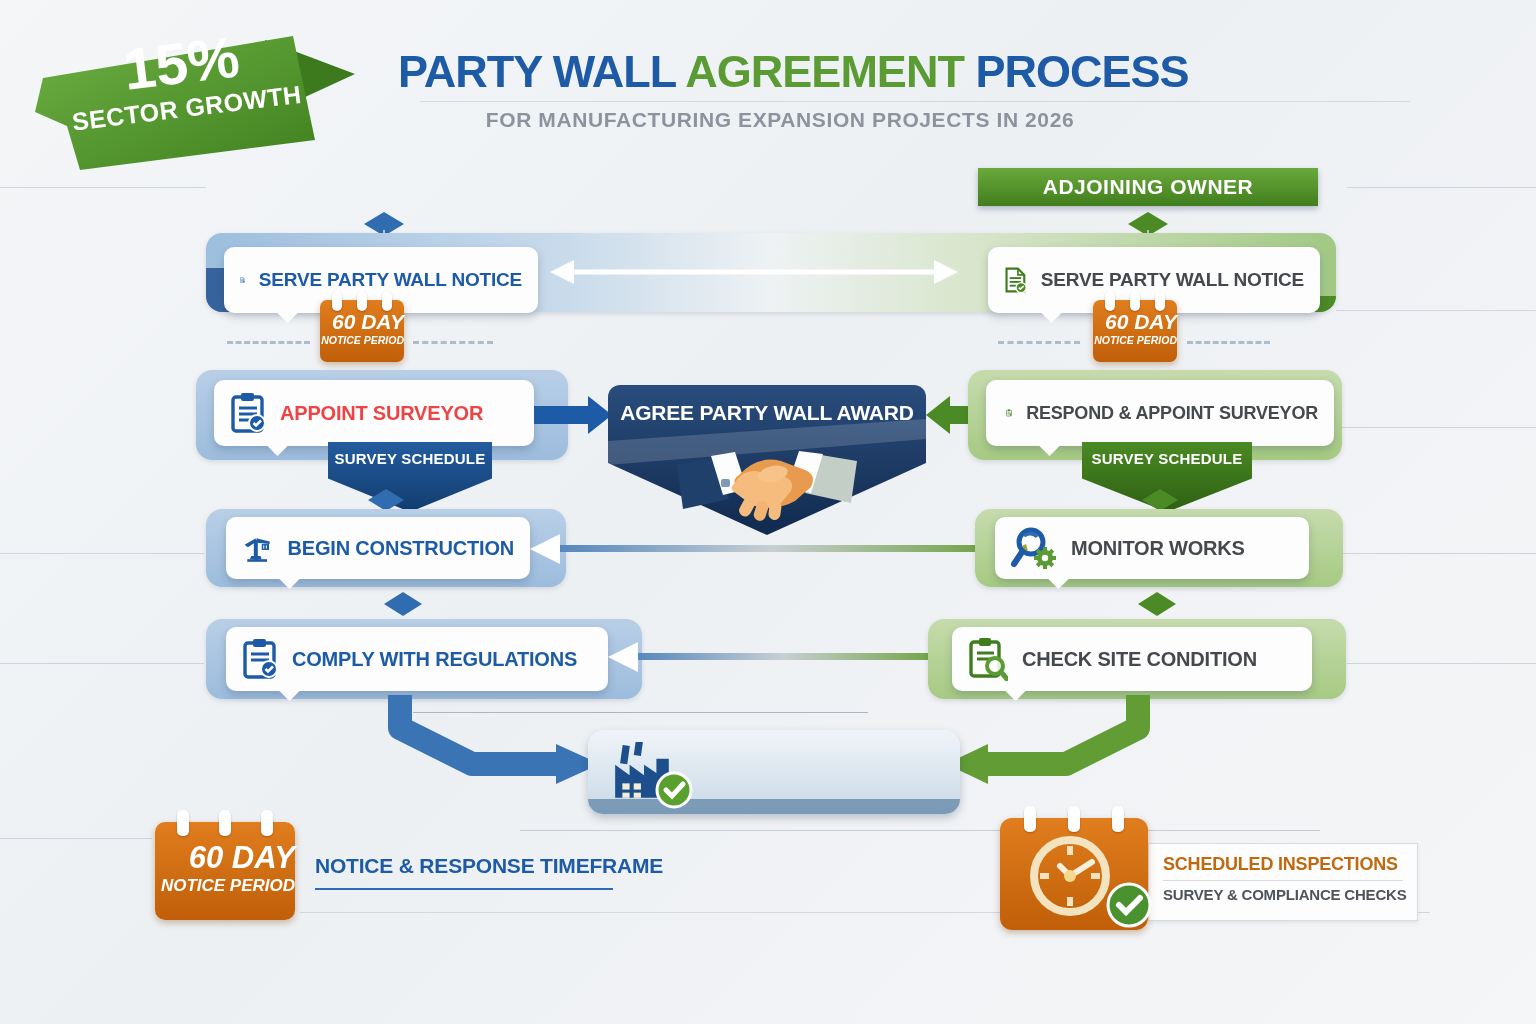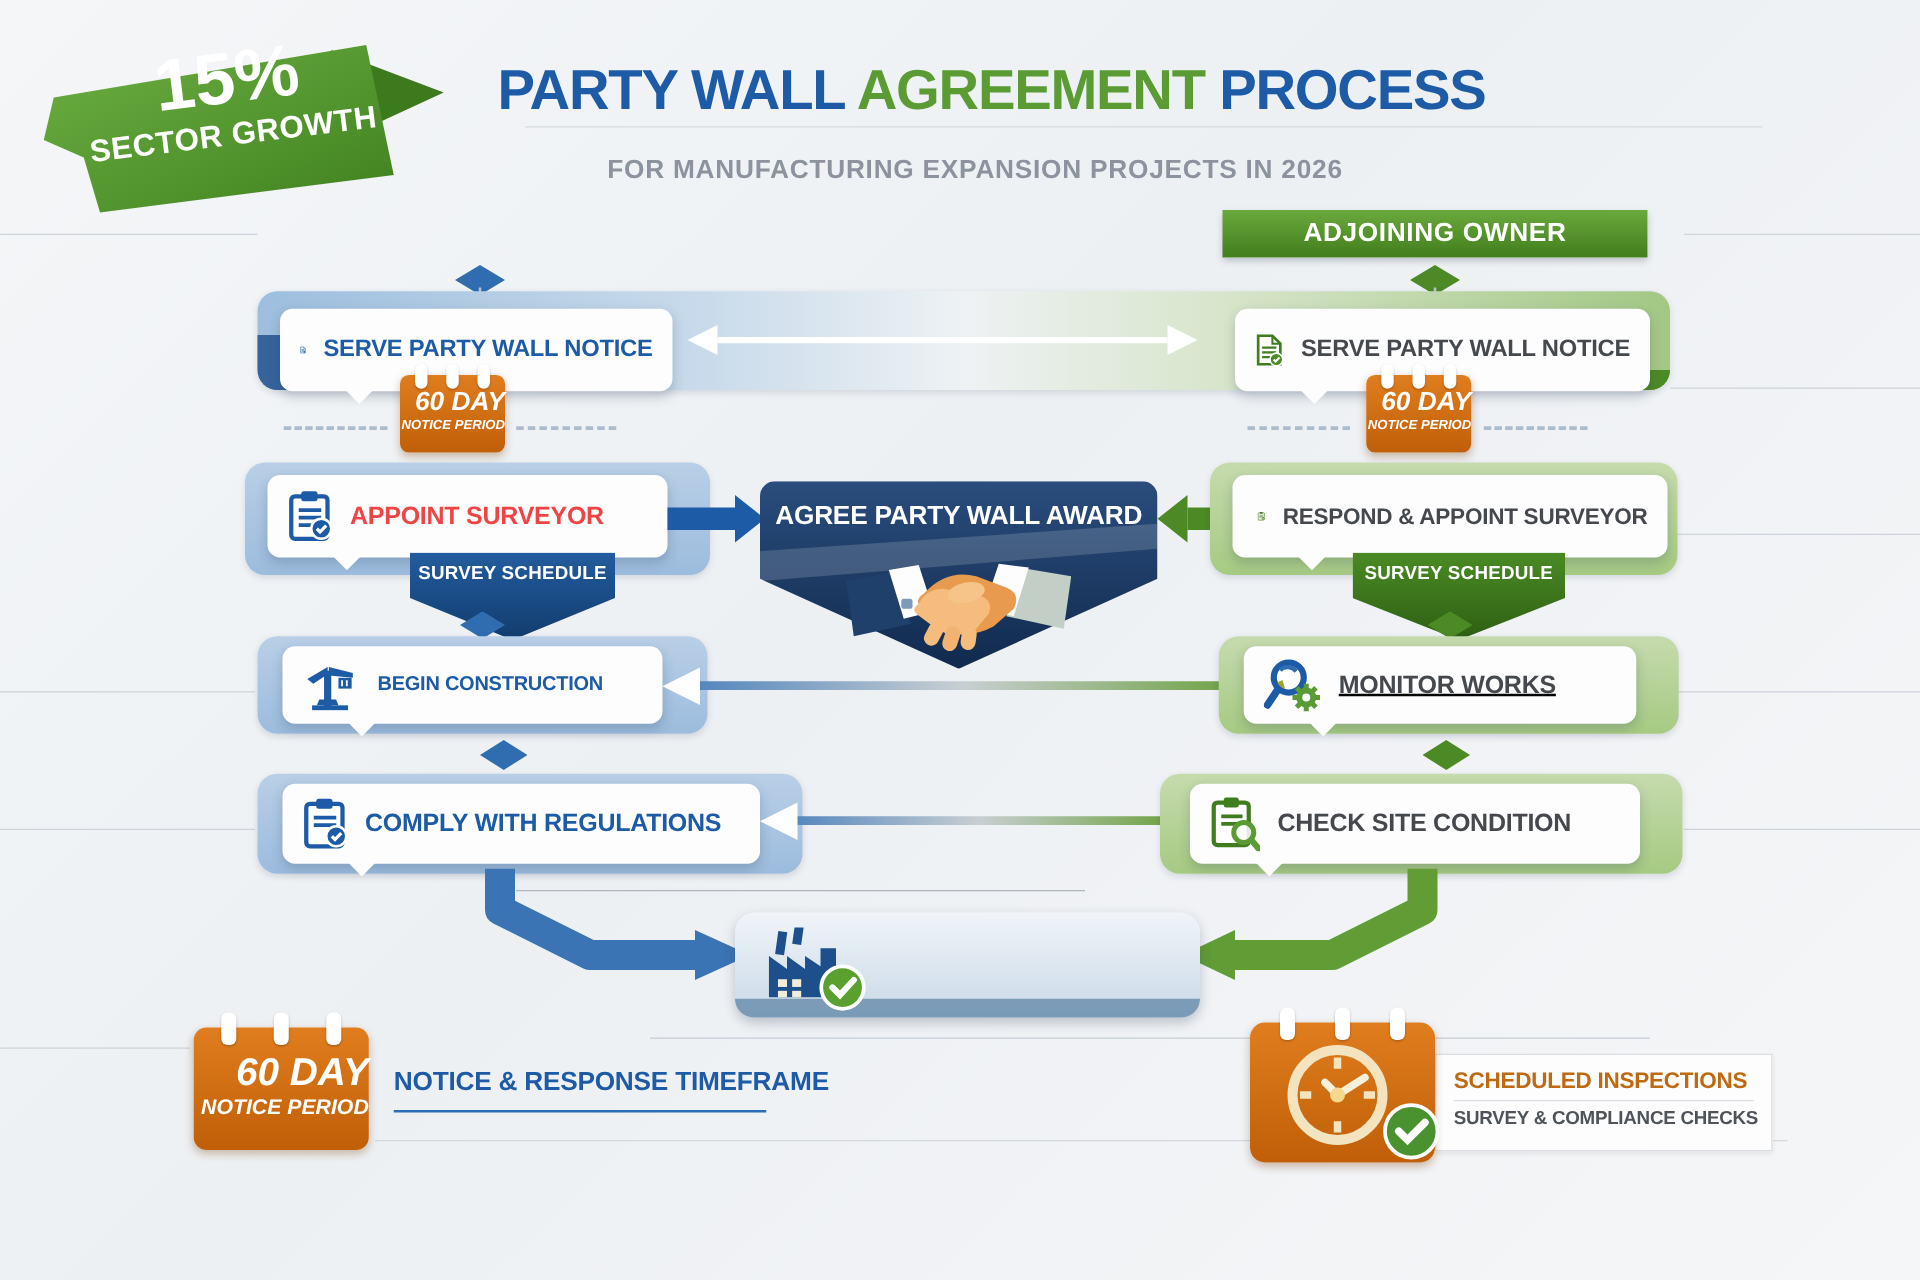--- a/index.html
+++ b/index.html
@@ -35,21 +35,21 @@
   .ribbon.green{background:linear-gradient(180deg,#4a8a24,#2e5f12);}
   .cal{position:absolute;background:linear-gradient(180deg,#e07d1e,#c05f08);border-radius:7px;color:#fff;
     text-align:right;box-shadow:0 3px 7px rgba(120,60,0,.32);font-style:italic;}
   .cal .ring{position:absolute;top:-9px;width:10px;height:20px;background:#fff;border-radius:5px;
     box-shadow:0 1px 2px rgba(0,0,0,.25);}
   .cal .d1{font-weight:bold;}
   .cal .d2{font-weight:bold;}
   .title-line1{position:absolute;left:398px;top:46px;width:764px;text-align:center;font-weight:bold;
     font-size:45px;letter-spacing:-1px;white-space:nowrap;}
   .title-line1 .b{color:#1d5ba6;} .title-line1 .g{color:#5a9b34;}
-  .subtitle{position:absolute;left:398px;top:124px;width:764px;text-align:center;font-weight:bold;
+  .subtitle{position:absolute;left:398px;top:108px;width:764px;text-align:center;font-weight:bold;
     font-size:21px;color:#8d939e;letter-spacing:.6px;}
   .legend-box{position:absolute;background:#fdfdfd;border:1px solid #d9dde1;box-shadow:0 2px 4px rgba(0,0,0,.07);}
 </style>
 </head>
 <body>
 
 <div id="canvas">
 
   <div class="hline" style="left:420px;top:101px;width:990px;background:#d6dadf;"></div>
   <div class="hline" style="left:0;top:187px;width:206px;"></div>
@@ -217,36 +217,36 @@
     <svg width="46" height="44" viewBox="0 0 48 44" fill="#1d5ba6">
       <rect x="18" y="10" width="6" height="30"></rect>
       <polygon points="4,17 21,7 21,13 9,21"></polygon>
       <polygon points="22,7 42,12 42,16 22,14"></polygon>
       <rect x="30" y="16" width="11" height="9"></rect>
       <line x1="33" y1="18" x2="33" y2="23" stroke="#fff" stroke-width="1.5"></line>
       <line x1="37" y1="18" x2="37" y2="23" stroke="#fff" stroke-width="1.5"></line>
       <rect x="8" y="39" width="30" height="4"></rect>
       <polygon points="12,39 30,39 28,34 14,34"></polygon>
     </svg>
-    <span class="step-label blue" style="font-size:16px;">BEGIN CONSTRUCTION</span>
+    <span class="step-label blue" style="font-size:20px;">BEGIN CONSTRUCTION</span>
   </div>
   <svg class="abs" style="left:520px;top:532px;" width="500" height="34" viewBox="0 0 500 34">
     <defs>
         <linearGradient id="gLine3" x1="0" y1="0" x2="1" y2="0">
       <stop offset="0" stop-color="#4f83bd"></stop>
           <stop offset="0.5" stop-color="#c8cfd2"></stop>
           <stop offset="1" stop-color="#6ea243"></stop>
     </linearGradient>
       </defs>
     <rect x="30" y="13" width="440" height="7" fill="url(#gLine3)"></rect>
     <polygon points="40,2 10,17 40,32" fill="#ffffff"></polygon>
     <polygon points="460,2 490,17 460,32" fill="#ffffff"></polygon>
   </svg>
   <div class="band green" style="left:975px;top:509px;width:368px;height:78px;"></div>
-  <div class="step-box" style="left:995px;top:517px;width:282px;height:62px;text-decoration:underline;">
+  <div class="step-box" style="left:995px;top:517px;width:282px;height:62px;">
     <svg width="46" height="44" viewBox="0 0 46 44">
       <circle cx="20" cy="16" r="12" fill="#fff" stroke="#1d5ba6" stroke-width="5"></circle>
       <path d="M13 10 a9 9 0 0 1 13 1" stroke="#2f6cb0" stroke-width="3.5" fill="none"></path>
       <path d="M11 20 a10 10 0 0 0 6 5 l-2 -7 z" fill="#a3a31e"></path>
       <line x1="11" y1="26" x2="3" y2="38" stroke="#1d5ba6" stroke-width="6" stroke-linecap="round"></line>
       <g transform="translate(34,32)" fill="#5a9b34">
         <rect x="-2" y="-11" width="4" height="22"></rect>
           <rect x="-11" y="-2" width="22" height="4"></rect>
         <rect x="-2" y="-11" width="4" height="22" transform="rotate(45)"></rect>
           <rect x="-11" y="-2" width="22" height="4" transform="rotate(45)"></rect>

